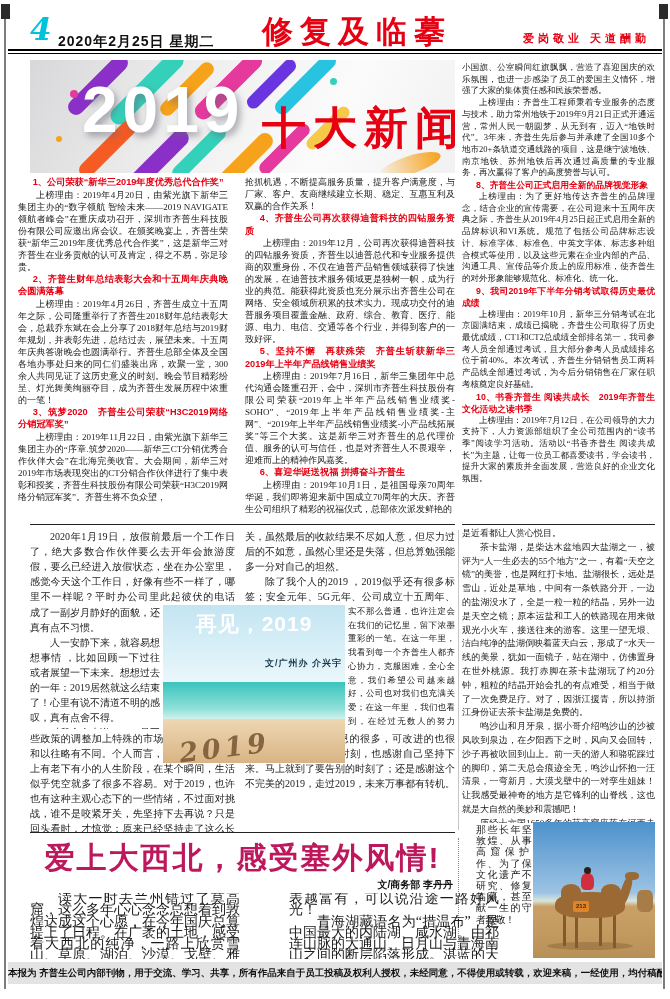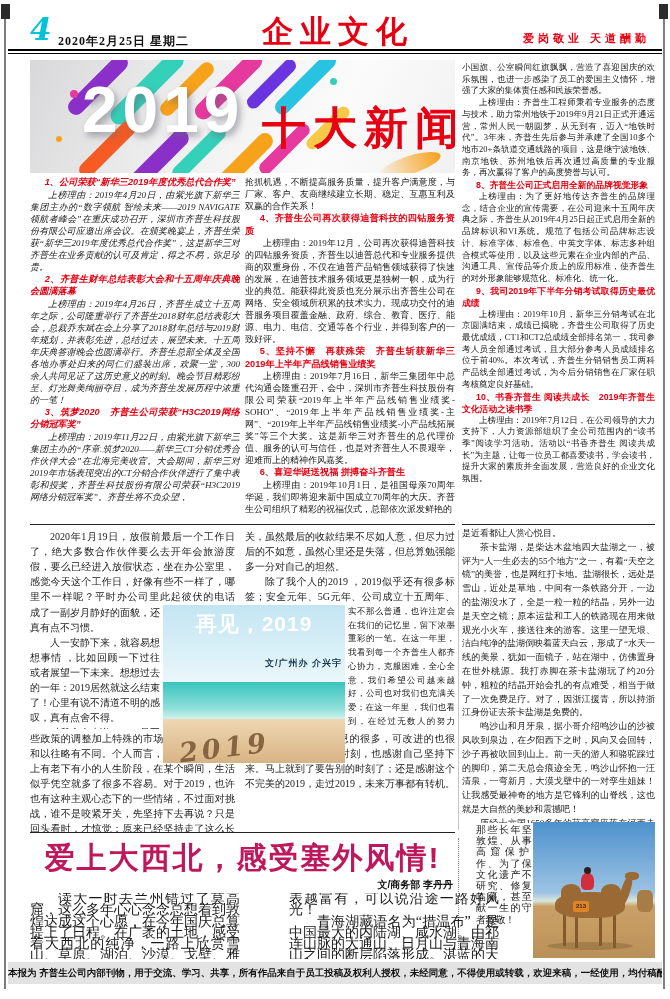--- a/index.html
+++ b/index.html
@@ -4,21 +4,21 @@
 <style>
   html,body{margin:0;padding:0;background:#fff;}
   #page{position:relative;width:670px;height:999px;margin:0 auto;background:#fff;overflow:hidden;
         font-family:"Liberation Serif","DejaVu Serif",serif;color:#1a1a1a;}
   .abs{position:absolute;}
   
   .edge{position:absolute;background:#7d7d7d;width:2px;top:6px;bottom:10px;}
   .corner{position:absolute;background:#2b2b2b;width:9px;height:15px;}
   
   .pageno{font-family:"DejaVu Serif",serif;font-style:italic;font-weight:bold;font-size:31px;color:#00c3da;line-height:1;}
-  .mdate{font-family:Liberation Serif, serif;font-weight:bold;font-size:12px;color:#111;letter-spacing:1px;}
+  .mdate{font-family:Liberation Sans, sans-serif;font-weight:bold;font-size:14px;color:#111;letter-spacing:1px;}
   .mtitle{font-family:"Liberation Sans",sans-serif;font-weight:900;font-size:31px;color:#e60012;letter-spacing:7px;white-space:nowrap;}
   .mslogan{font-family:"Liberation Sans",sans-serif;font-weight:bold;font-size:11px;color:#e60012;letter-spacing:4px;white-space:nowrap;}
   .rule-thick{position:absolute;left:8px;right:8px;height:2px;background:#000;}
   .rule-thin{position:absolute;left:8px;right:8px;height:1px;background:#000;}
   
   #banner{position:absolute;left:30px;top:60px;width:425px;height:113px;overflow:hidden;
           background:linear-gradient(115deg,#d8d8da 0%,#efefef 38%,#fbfbfb 70%,#f1f1f1 100%);}
   .cf{position:absolute;border-radius:12px;transform:rotate(45deg);}
   .cfc{position:absolute;border-radius:50%;}
   .byear{position:absolute;left:52px;top:18px;font-family:"Liberation Sans",sans-serif;font-weight:900;
@@ -93,21 +93,21 @@
 
 <div id="page">
 
   <div class="edge" style="left:4px;"></div>
   <div class="edge" style="right:5px;"></div>
   <div class="corner" style="left:1px;top:4px;"></div>
   <div class="corner" style="right:2px;top:4px;"></div>
 
   <div class="abs pageno" style="left:30px;top:14px;">4</div>
   <div class="abs mdate" style="left:58px;top:33px;">2020年2月25日  星期二</div>
-  <div class="abs mtitle" style="left:262px;top:11px;">企业文化</div>
+  <div class="abs mtitle" style="left:262px;top:11px;">修复及临摹</div>
   <div class="abs mslogan" style="right:20px;top:31px;">爱岗敬业 天道酬勤</div>
   <div class="rule-thick" style="top:49px;"></div>
   <div class="rule-thin" style="top:53px;"></div>
 
   <div id="banner">
     <span class="cf" style="left:60px;top:-14px;width:16px;height:78px;background:#8b2fc9;"></span>
     <span class="cf" style="left:108px;top:-20px;width:18px;height:96px;background:#35d0ba;"></span>
     <span class="cf" style="left:150px;top:-6px;width:14px;height:70px;background:#f7a21b;"></span>
     <span class="cf" style="left:190px;top:-18px;width:17px;height:88px;background:#e5399e;"></span>
     <span class="cf" style="left:235px;top:-8px;width:13px;height:64px;background:#6a35e0;"></span>
@@ -119,21 +119,21 @@
     <span class="cf" style="left:248px;top:56px;width:13px;height:66px;background:#e5399e;"></span>
     <span class="cf" style="left:292px;top:40px;width:12px;height:56px;background:#f7c948;"></span>
     <span class="cfc" style="left:40px;top:30px;width:8px;height:8px;background:#e5399e;"></span>
     <span class="cfc" style="left:300px;top:18px;width:7px;height:7px;background:#35d0ba;"></span>
     <span class="cfc" style="left:26px;top:76px;width:6px;height:6px;background:#f7a21b;"></span>
     <span class="swoosh"></span>
     <div class="byear">2019</div>
     <div class="btitle">十大新闻</div>
   </div>
 
-  <div id="news-left" class="ncol" style="left:30px;top:176px;height:347px;font-style:italic;">
+  <div id="news-left" class="ncol" style="left:18px;top:176px;height:347px;">
     <h4>1、公司荣获“新华三2019年度优秀总代合作奖”</h4>
     <p>上榜理由：2019年4月20日，由紫光旗下新华三集团主办的“数字领航 智绘未来——2019 NAVIGATE 领航者峰会”在重庆成功召开，深圳市齐普生科技股份有限公司应邀出席会议。在颁奖晚宴上，齐普生荣获“新华三2019年度优秀总代合作奖”，这是新华三对齐普生在业务贡献的认可及肯定，得之不易，弥足珍贵。</p>
     <h4>2、齐普生财年总结表彰大会和十五周年庆典晚会圆满落幕</h4>
     <p>上榜理由：2019年4月26日，齐普生成立十五周年之际，公司隆重举行了齐普生2018财年总结表彰大会，总裁乔东斌在会上分享了2018财年总结与2019财年规划，并表彰先进，总结过去，展望未来。十五周年庆典答谢晚会也圆满举行。齐普生总部全体及全国各地办事处归来的同仁们盛装出席，欢聚一堂，300余人共同见证了这历史意义的时刻。晚会节目精彩纷呈、灯光舞美绚丽夺目，成为齐普生发展历程中浓重的一笔！</p>
     <h4>3、筑梦2020　齐普生公司荣获“H3C2019网络分销冠军奖”</h4>
     <p>上榜理由：2019年11月22日，由紫光旗下新华三集团主办的“序章.筑梦2020——新华三CT分销优秀合作伙伴大会”在北海完美收官。大会期间，新华三对2019年市场表现突出的CT分销合作伙伴进行了集中表彰和授奖，齐普生科技股份有限公司荣获“H3C2019网络分销冠军奖”。齐普生将不负众望，</p>
   </div>
 
   <div id="news-mid" class="ncol" style="left:245px;top:176px;height:347px;">
     <p class="cont">抢抓机遇，不断提高服务质量，提升客户满意度，与厂家、客户、友商继续建立长期、稳定、互惠互利及双赢的合作关系！</p>

